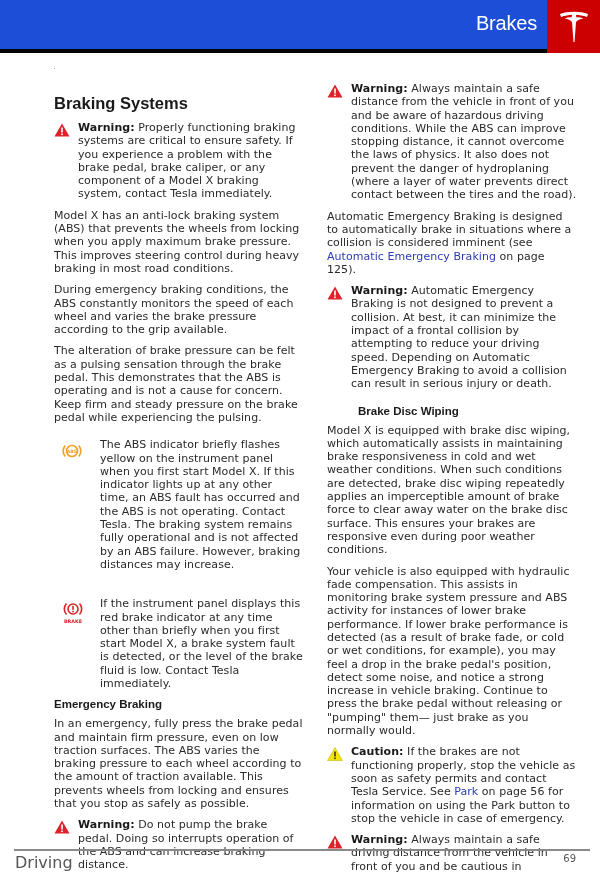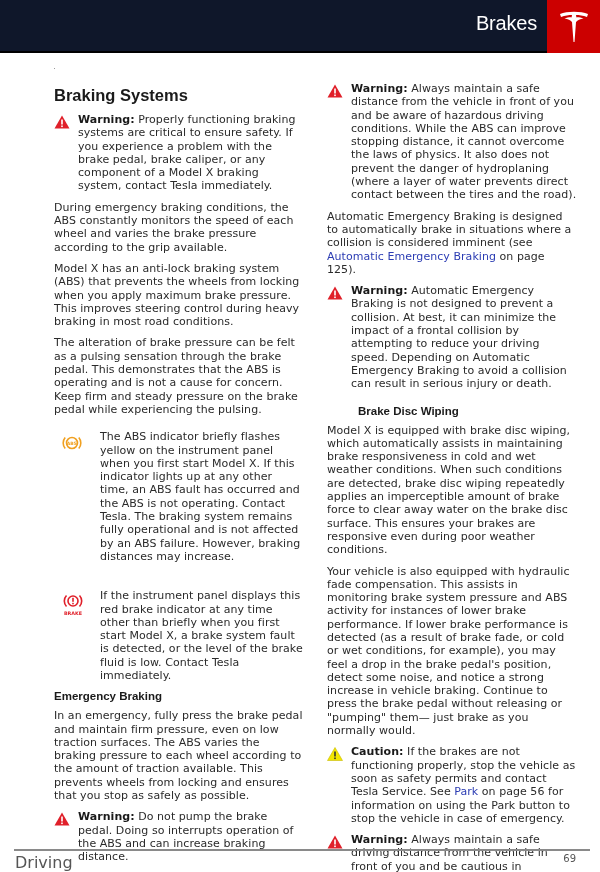--- a/index.html
+++ b/index.html
@@ -1,32 +1,32 @@
 <!DOCTYPE html>
 <html><head>
 <meta charset="utf-8">
 <style>
   * { margin: 0; padding: 0; box-sizing: border-box; }
   html, body { width: 600px; height: 872px; background: #ffffff; overflow: hidden; }
   body { position: relative; font-family: "DejaVu Sans", sans-serif; color: #2a2a2a; }
 
-  .header { position: absolute; left: 0; top: 0; width: 600px; height: 53px; background: #0f172a; border-bottom: 2px solid #000000; }
+  .header { position: absolute; left: 0; top: 0; width: 600px; height: 53px; background: #1d4ed8; border-bottom: 4px solid #000000; }
   .header-title { position: absolute; right: 63px; top: 12px; font-family: "Liberation Sans", sans-serif; font-size: 20px; color: #ffffff; letter-spacing: -0.2px; }
   .logo-box { position: absolute; right: 0; top: 0; width: 53px; height: 53px; background: #cc0000; display: flex; align-items: center; justify-content: center; }
 
   .dot { position: absolute; left: 54px; top: 68px; width: 1px; height: 1px; background: #999; }
 
   .col { position: absolute; top: 78px; width: 250px; }
   .col-left { left: 54px; }
   .col-right { left: 327px; }
 
   p, .note-text { font-size: 11px; line-height: 13.3px; color: #2a2a2a; letter-spacing: 0.05px; }
   p { margin-bottom: 8px; }
 
-  h1 { font-family: "Liberation Sans", sans-serif; font-size: 16.5px; font-weight: bold; color: #1a1a1a; margin: 8px 0 8px 0; }
+  h1 { font-family: "Liberation Sans", sans-serif; font-size: 16.5px; font-weight: bold; color: #1a1a1a; margin: 16px 0 8px 0; }
   h2 { font-family: "Liberation Sans", sans-serif; font-size: 11.5px; font-weight: bold; color: #1a1a1a; margin: 12px 0 7px 0; }
 
   .note { display: flex; align-items: flex-start; margin-bottom: 8px; justify-content: space-between; }
   .note-icon { width: 24px; flex: 0 0 24px; padding-top: 1px; }
   .note-text { flex: 1; }
   .note b { font-weight: bold; color: #1a1a1a; }
 
   .indicator { display: flex; align-items: flex-start; margin: 8px 0 8px 0; }
   .indicator-icon { width: 46px; flex: 0 0 46px; padding-left: 8px; padding-top: 4px; }
   .indicator .note-text { flex: 1; }
@@ -57,22 +57,22 @@
 
   <div class="note">
     <div class="note-icon"><svg width="16" height="14" viewBox="0 0 16 14">
           <path d="M8 0.5 L15.5 13.5 L0.5 13.5 Z" fill="#e0202a"></path>
           <rect x="7.2" y="4.5" width="1.6" height="5" fill="#fff"></rect>
           <rect x="7.2" y="10.5" width="1.6" height="1.6" fill="#fff"></rect>
         </svg></div>
     <div class="note-text"><b>Warning:</b><span> Properly functioning braking systems are critical to ensure safety. If you experience a problem with the brake pedal, brake caliper, or any component of a Model X braking system, contact Tesla immediately.</span></div>
   </div>
 
+  <p>Model X has an anti-lock braking system (ABS) that prevents the wheels from locking when you apply maximum brake pressure. This improves steering control during heavy braking in most road conditions.</p>
   <p>During emergency braking conditions, the ABS constantly monitors the speed of each wheel and varies the brake pressure according to the grip available.</p>
-  <p>Model X has an anti-lock braking system (ABS) that prevents the wheels from locking when you apply maximum brake pressure. This improves steering control during heavy braking in most road conditions.</p>
   <p>The alteration of brake pressure can be felt as a pulsing sensation through the brake pedal. This demonstrates that the ABS is operating and is not a cause for concern. Keep firm and steady pressure on the brake pedal while experiencing the pulsing.</p>
 
   <div class="indicator" style="margin-top:14px;">
     <div class="indicator-icon">
       <svg width="20" height="18" viewBox="0 0 20 18">
         <circle cx="10" cy="9" r="5.5" fill="none" stroke="#f0a020" stroke-width="1.6"></circle>
         <path d="M3.2 3.5 A8.5 8.5 0 0 0 3.2 14.5" fill="none" stroke="#f0a020" stroke-width="1.6"></path>
         <path d="M16.8 3.5 A8.5 8.5 0 0 1 16.8 14.5" fill="none" stroke="#f0a020" stroke-width="1.6"></path>
         <text x="10" y="10.8" font-size="4.6" font-family="DejaVu Sans, sans-serif" font-weight="bold" fill="#f0a020" text-anchor="middle">ABS</text>
       </svg>

